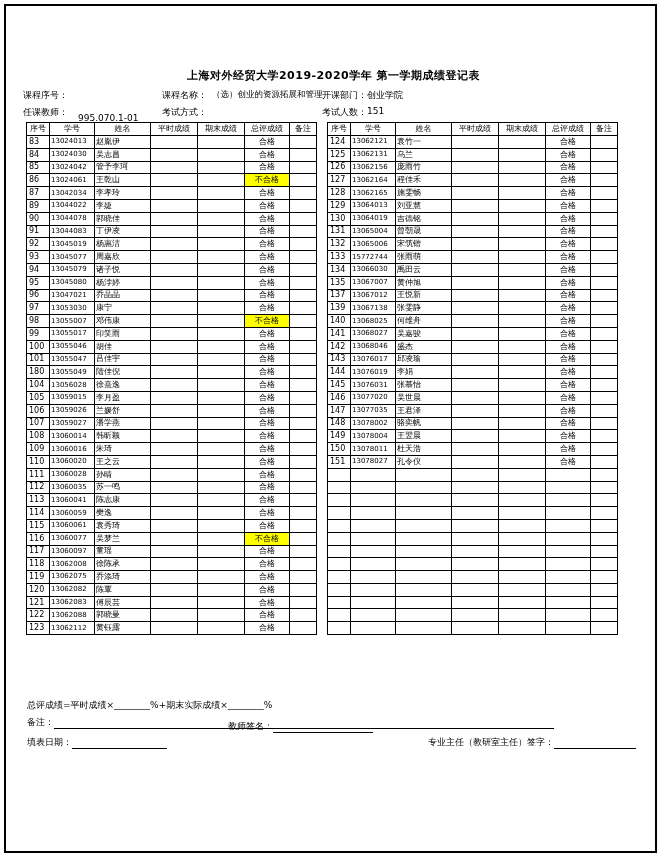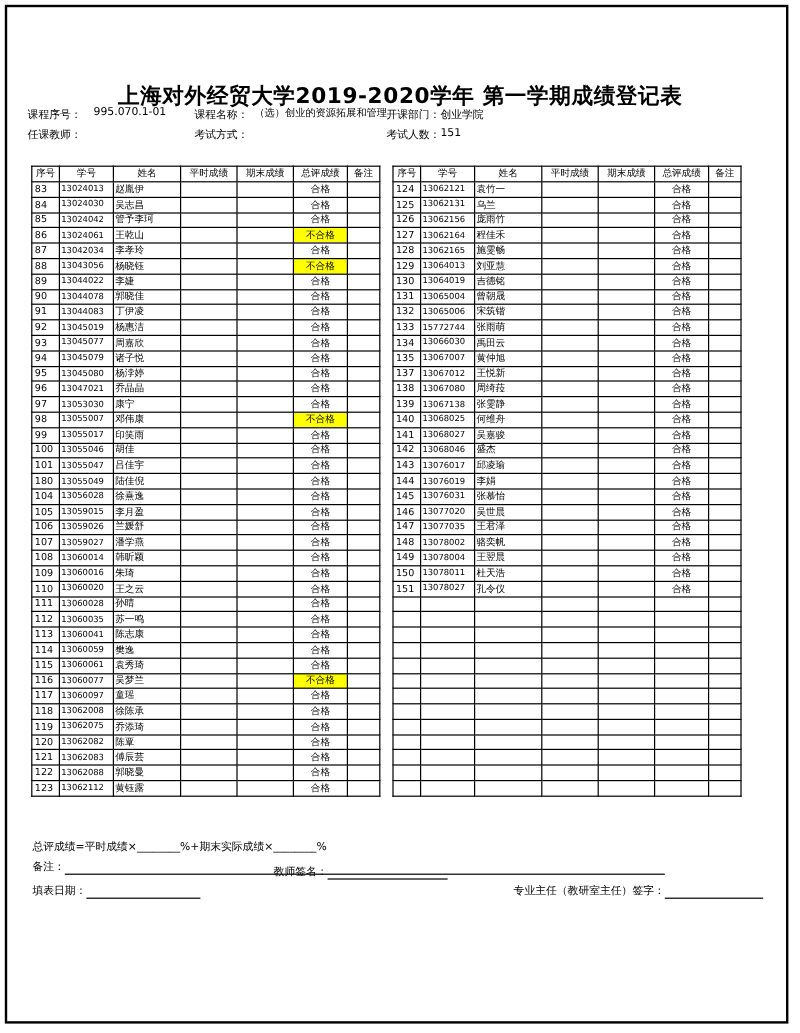--- a/index.html
+++ b/index.html
@@ -7,30 +7,30 @@
     position:relative; width:667px; height:861px; background:#ffffff;
     font-family:"DejaVu Sans","Liberation Sans",sans-serif; color:#000;
     overflow:hidden;
   }
   .frame {
     position:absolute; left:4px; top:4px; width:653px; height:849px;
     border:2px solid #000; box-sizing:border-box; pointer-events:none;
   }
   .title {
     position:absolute; top:68px; left:0; width:100%;
-    text-align:center; font-size:18px; font-weight:bold; letter-spacing:0.5px;
+    text-align:center; font-size:11px; font-weight:bold; letter-spacing:0.5px;
   }
   .info span { position:absolute; font-size:9px; white-space:nowrap; }
   .l1 { top:89px; }
   .l2 { top:106px; }
-  .x1 { left:23px; }  .xv1 { left:78px; }
+  .x1 { left:23px; }  .xv1 { left:78px;margin-top:24px; }
   .x2 { left:162px; } .xv2 { left:212px; font-size:8.5px !important; }
   .x3 { left:322px; } .xv3 { left:367px; }
 
-  table { border-collapse:collapse; table-layout:fixed; width:290px; position:absolute; top:138px; }
+  table { border-collapse:collapse; table-layout:fixed; width:290px; position:absolute; top:122px; }
   .tbl-left  { left:26px; }
   .tbl-right { left:327px; }
   th, td {
     border:1px solid #000; padding:0 1px; margin:0;
     font-size:8px; line-height:1; overflow:hidden; white-space:nowrap;
     font-weight:normal;
   }
   th { height:12px; text-align:center; }
   td { height:11.8px; text-align:left; }
   .co-no{width:23px}.co-id{width:45px}.co-name{width:56px}.co-reg{width:47px}.co-fin{width:47px}.co-tot{width:45px}.co-rem{width:27px}
@@ -135,29 +135,20 @@
         <tr>
           <td class="c-no">87</td>
           <td class="c-id">13042034</td>
           <td class="c-name">李孝玲</td>
           <td class="c-regular"></td>
           <td class="c-final"></td>
           <td class="c-total">合格</td>
           <td class="c-remark"></td>
         </tr>
         <tr>
-          <td class="c-no">88</td>
-          <td class="c-id">13043056</td>
-          <td class="c-name">杨晓钰</td>
-          <td class="c-regular"></td>
-          <td class="c-final"></td>
-          <td class="c-total fail">不合格</td>
-          <td class="c-remark"></td>
-        </tr>
-        <tr>
           <td class="c-no">89</td>
           <td class="c-id">13044022</td>
           <td class="c-name">李婕</td>
           <td class="c-regular"></td>
           <td class="c-final"></td>
           <td class="c-total">合格</td>
           <td class="c-remark"></td>
         </tr>
         <tr>
           <td class="c-no">90</td>
@@ -592,29 +583,20 @@
         <tr>
           <td class="c-no">137</td>
           <td class="c-id">13067012</td>
           <td class="c-name">王悦新</td>
           <td class="c-regular"></td>
           <td class="c-final"></td>
           <td class="c-total">合格</td>
           <td class="c-remark"></td>
         </tr>
         <tr>
-          <td class="c-no">138</td>
-          <td class="c-id">13067080</td>
-          <td class="c-name">周绮菈</td>
-          <td class="c-regular"></td>
-          <td class="c-final"></td>
-          <td class="c-total">合格</td>
-          <td class="c-remark"></td>
-        </tr>
-        <tr>
           <td class="c-no">139</td>
           <td class="c-id">13067138</td>
           <td class="c-name">张雯静</td>
           <td class="c-regular"></td>
           <td class="c-final"></td>
           <td class="c-total">合格</td>
           <td class="c-remark"></td>
         </tr>
         <tr>
           <td class="c-no">140</td>

